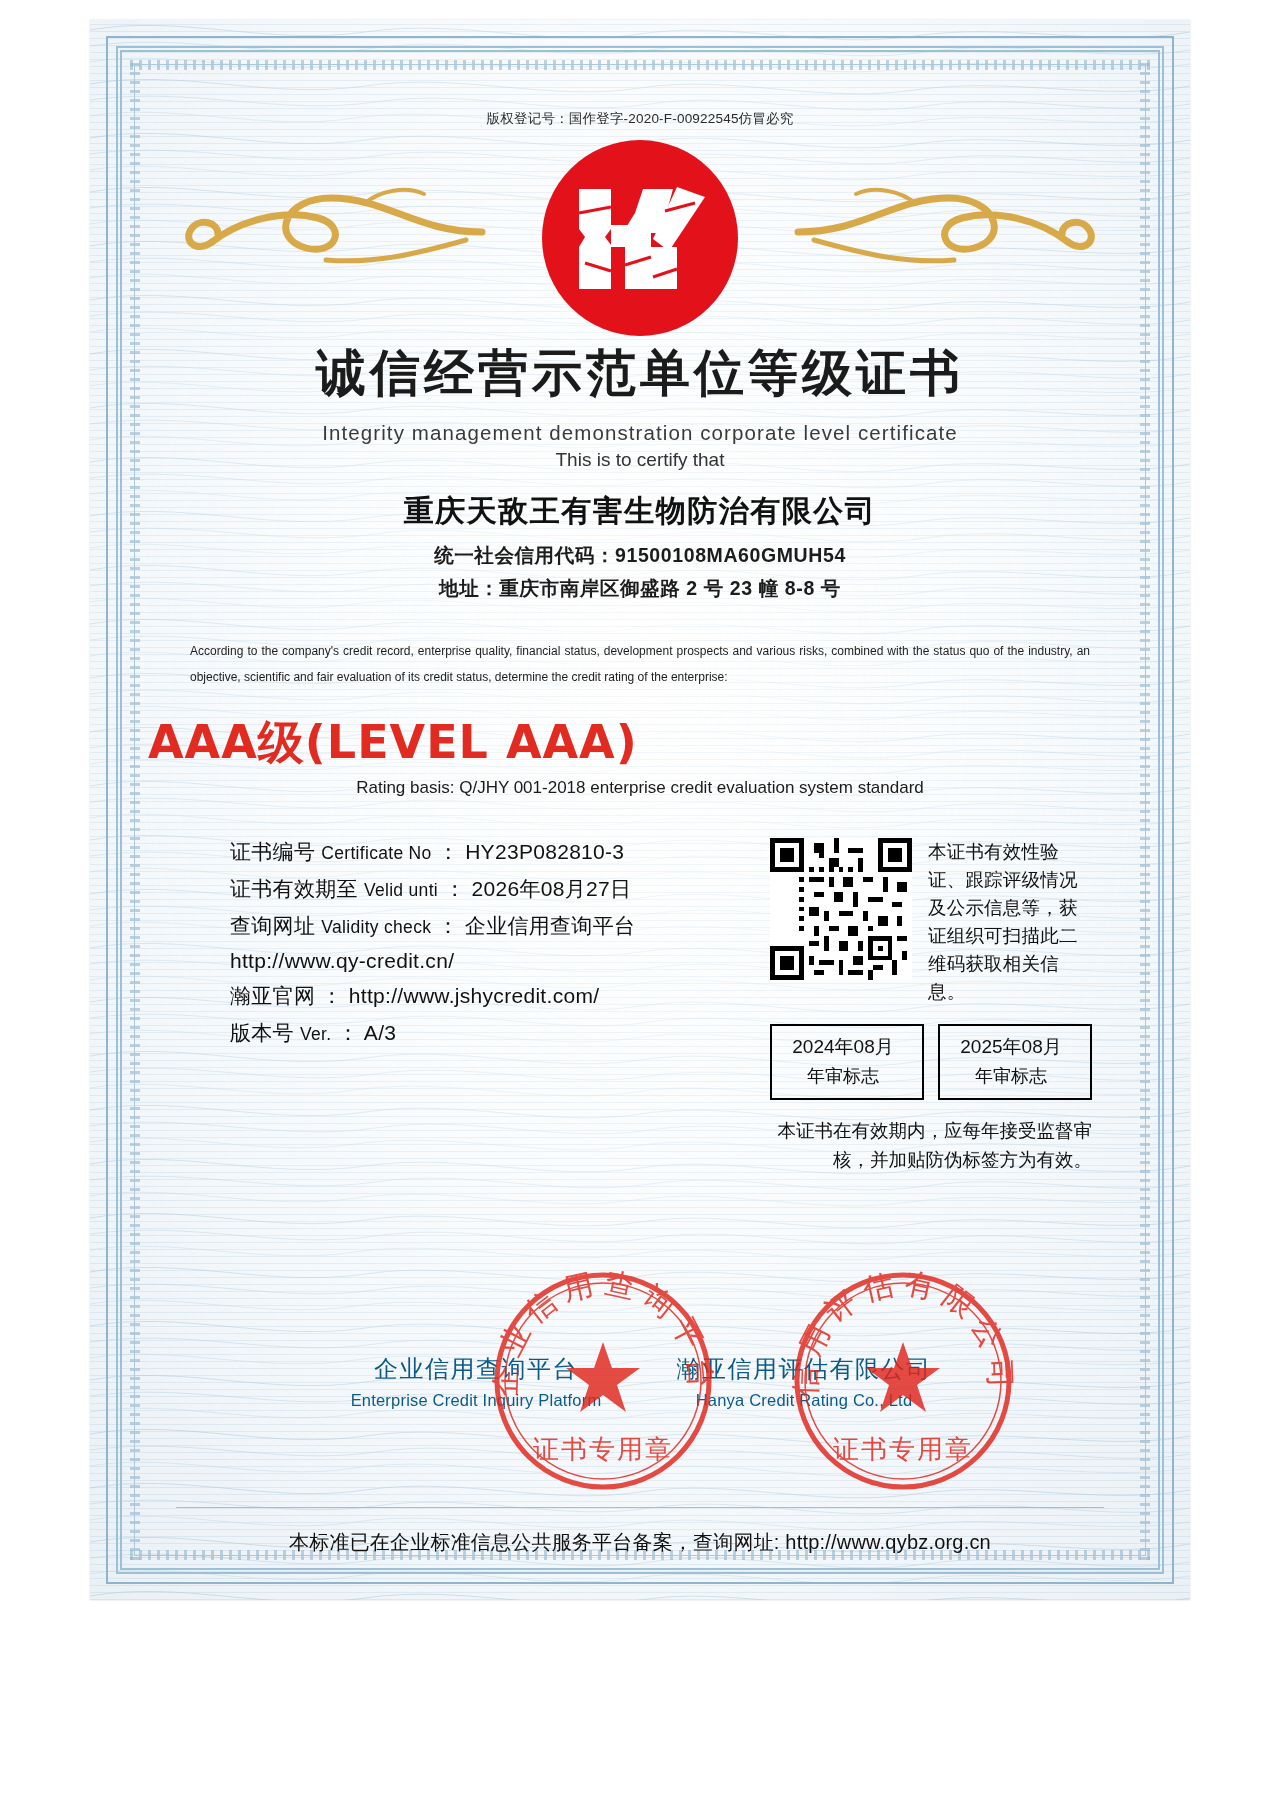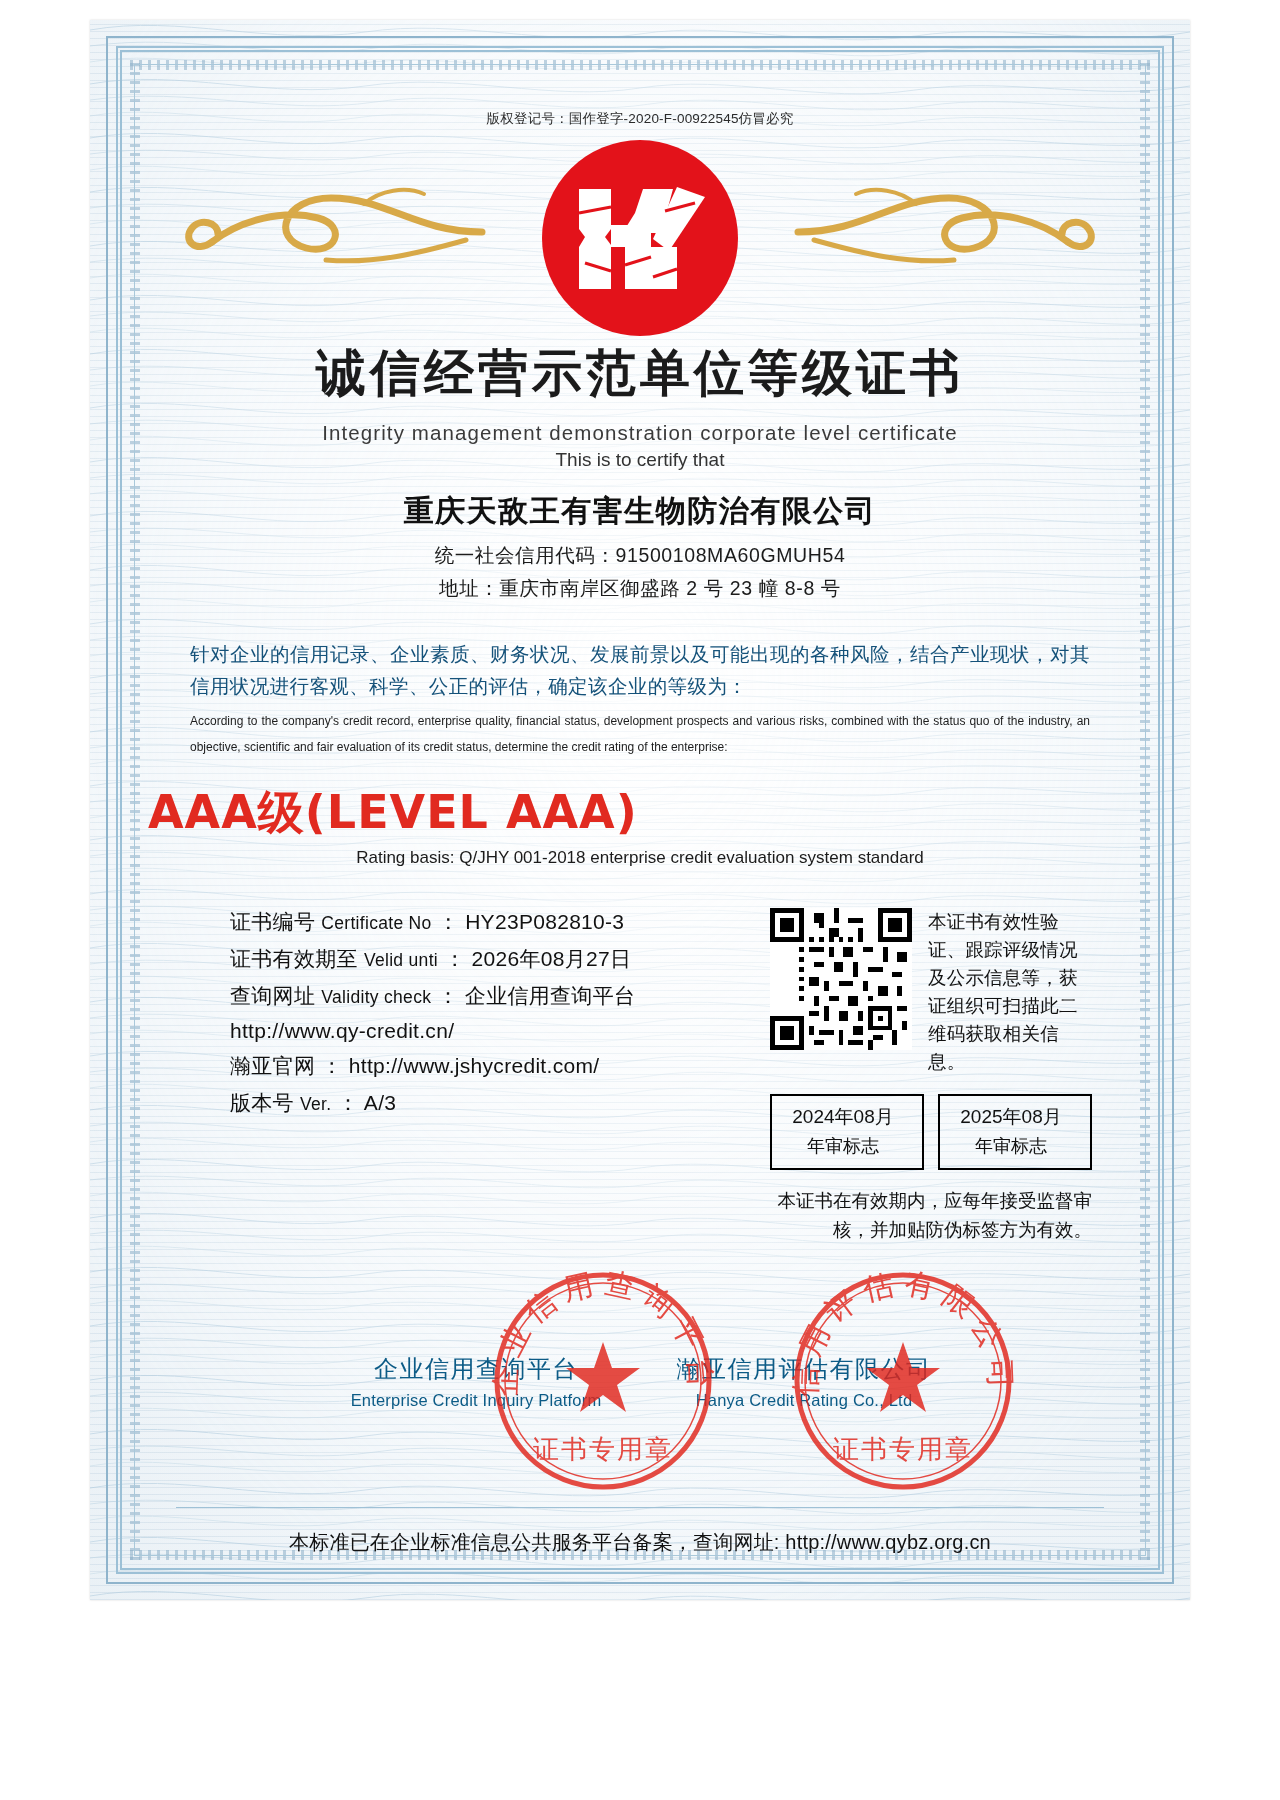--- a/index.html
+++ b/index.html
@@ -153,20 +153,21 @@
     letter-spacing: 1.5px;
     margin-top: 20px;
     font-family: "DejaVu Sans", sans-serif;
   }
   .company-meta {
     text-align: center;
     font-size: 19.5px;
     color: #1c1c1c;
     margin-top: 10px;
     letter-spacing: 0.6px;
+    font-weight: bold;
   }
   .company-meta + .company-meta { margin-top: 6px; }
 
   
   .para-block {
     margin: 36px 42px 0 42px;
   }
   .para-cn {
     font-size: 19.5px;
     line-height: 32px;
@@ -402,21 +403,20 @@
     <div class="title-cn">诚信经营示范单位等级证书</div>
     <div class="title-en">Integrity management demonstration corporate level certificate</div>
 
     <div class="certify-en">This is to certify that</div>
 
     <div class="company">重庆天敌王有害生物防治有限公司</div>
     <div class="company-meta">统一社会信用代码：91500108MA60GMUH54</div>
     <div class="company-meta">地址：重庆市南岸区御盛路 2 号 23 幢 8-8 号</div>
 
     <div class="para-block">
-      <div class="para-cn">针对企业的信用记录、企业素质、财务状况、发展前景以及可能出现的各种风险，结合产业现状，对其信用状况进行客观、科学、公正的评估，确定该企业的等级为：</div>
       <div class="para-en">According to the company's credit record, enterprise quality, financial status, development prospects and various risks, combined with the status quo of the industry, an objective, scientific and fair evaluation of its credit status, determine the credit rating of the enterprise:</div>
     </div>
 
     <div class="level">AAA级(LEVEL AAA)</div>
     <div class="basis-en">Rating basis: Q/JHY 001-2018 enterprise credit evaluation system standard</div>
 
     <div class="detail-area">
 
       <div class="detail-left">
         <div class="detail-line">

